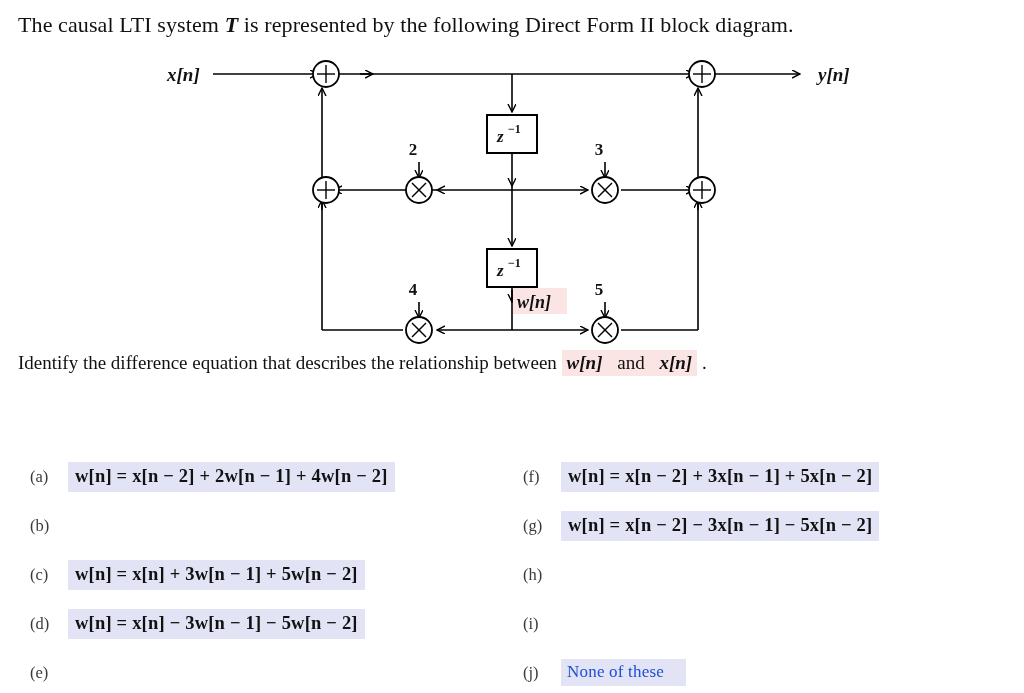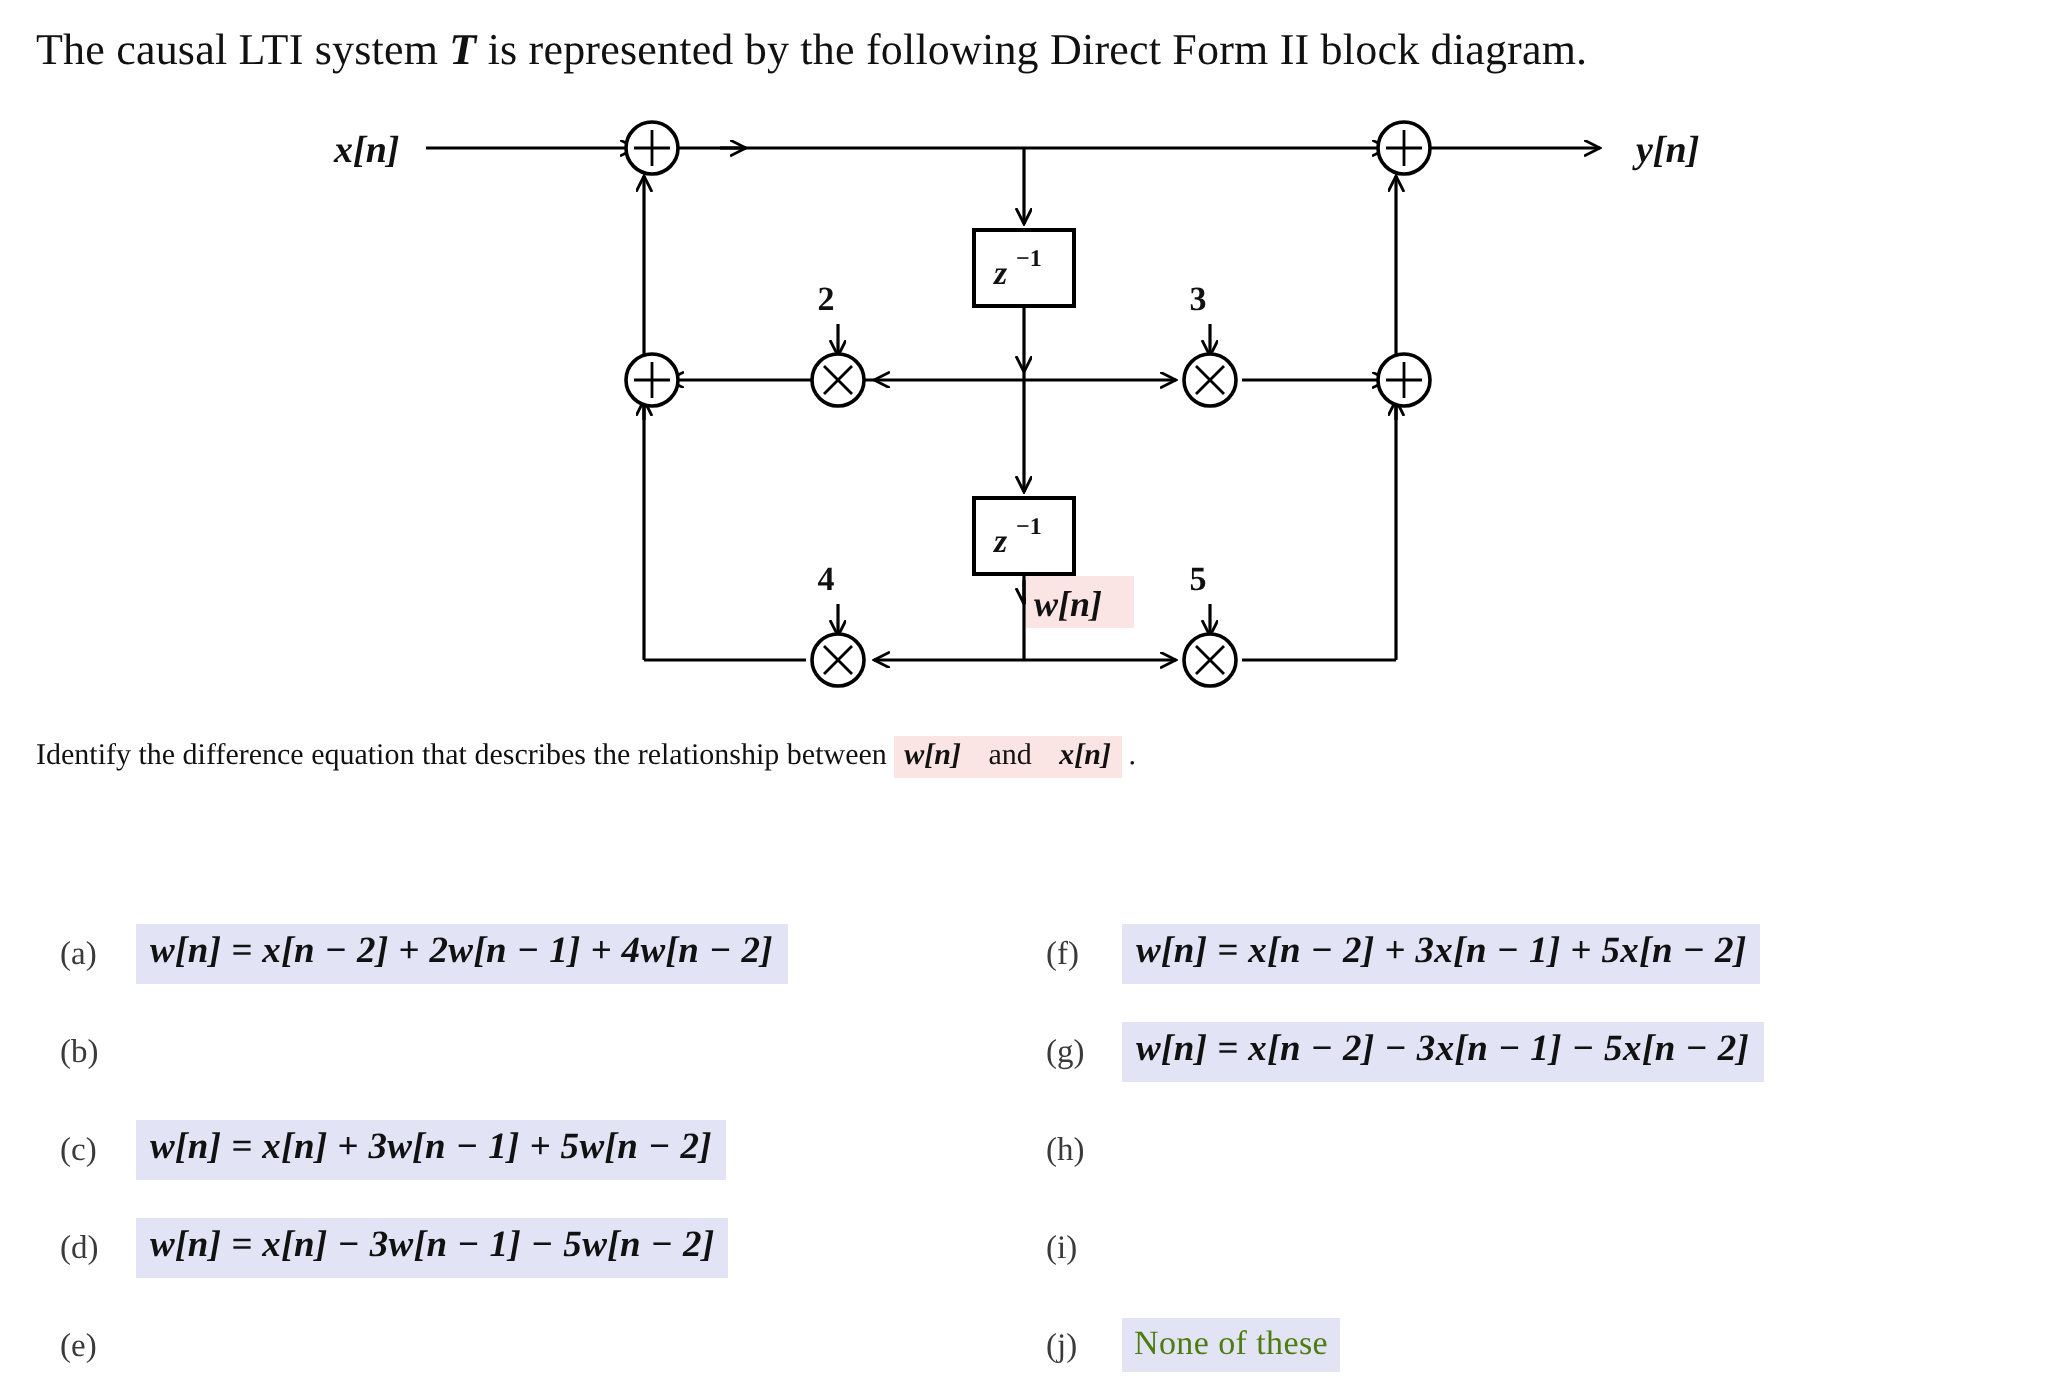--- a/index.html
+++ b/index.html
@@ -34,22 +34,22 @@
     top: 50px;
     width: 1024px;
     height: 300px;
   }
   .diagram svg { display: block; }
 
   
   .question {
     position: absolute;
     left: 18px;
-    top: 370px;
-    font-size: 15px;
+    top: 352px;
+    font-size: 19px;
     white-space: nowrap;
   }
   .hl-pink {
     background: #fbe4e4;
     padding: 2px 5px 3px 5px;
   }
 
   
   .options {
     position: absolute;
@@ -74,29 +74,28 @@
     font-size: 16.5px;
     color: #3a3a3a;
     width: 38px;
     flex: 0 0 38px;
   }
   .opt-body {
     background: #e3e3f6;
     padding: 4px 7px 5px 7px;
     font-size: 18.5px;
     font-weight: bold;
-    font-style: italic;
     letter-spacing: .2px;
   }
   .opt-body.plain {
     font-weight: normal;
     font-style: normal;
     font-size: 17px;
-    color: #4d7c0f;
-    padding: 3px 6px 4px 6px;
+    color: #1d4ed8;
+    padding: 3px 22px 4px 6px;
   }
 </style>
 </head>
 <body>
 
 <div class="intro">
   <span>The causal LTI system </span><span class="mathbf">T</span><span> is represented by the following Direct Form II block diagram.</span>
 </div>
 
 <div class="diagram">

